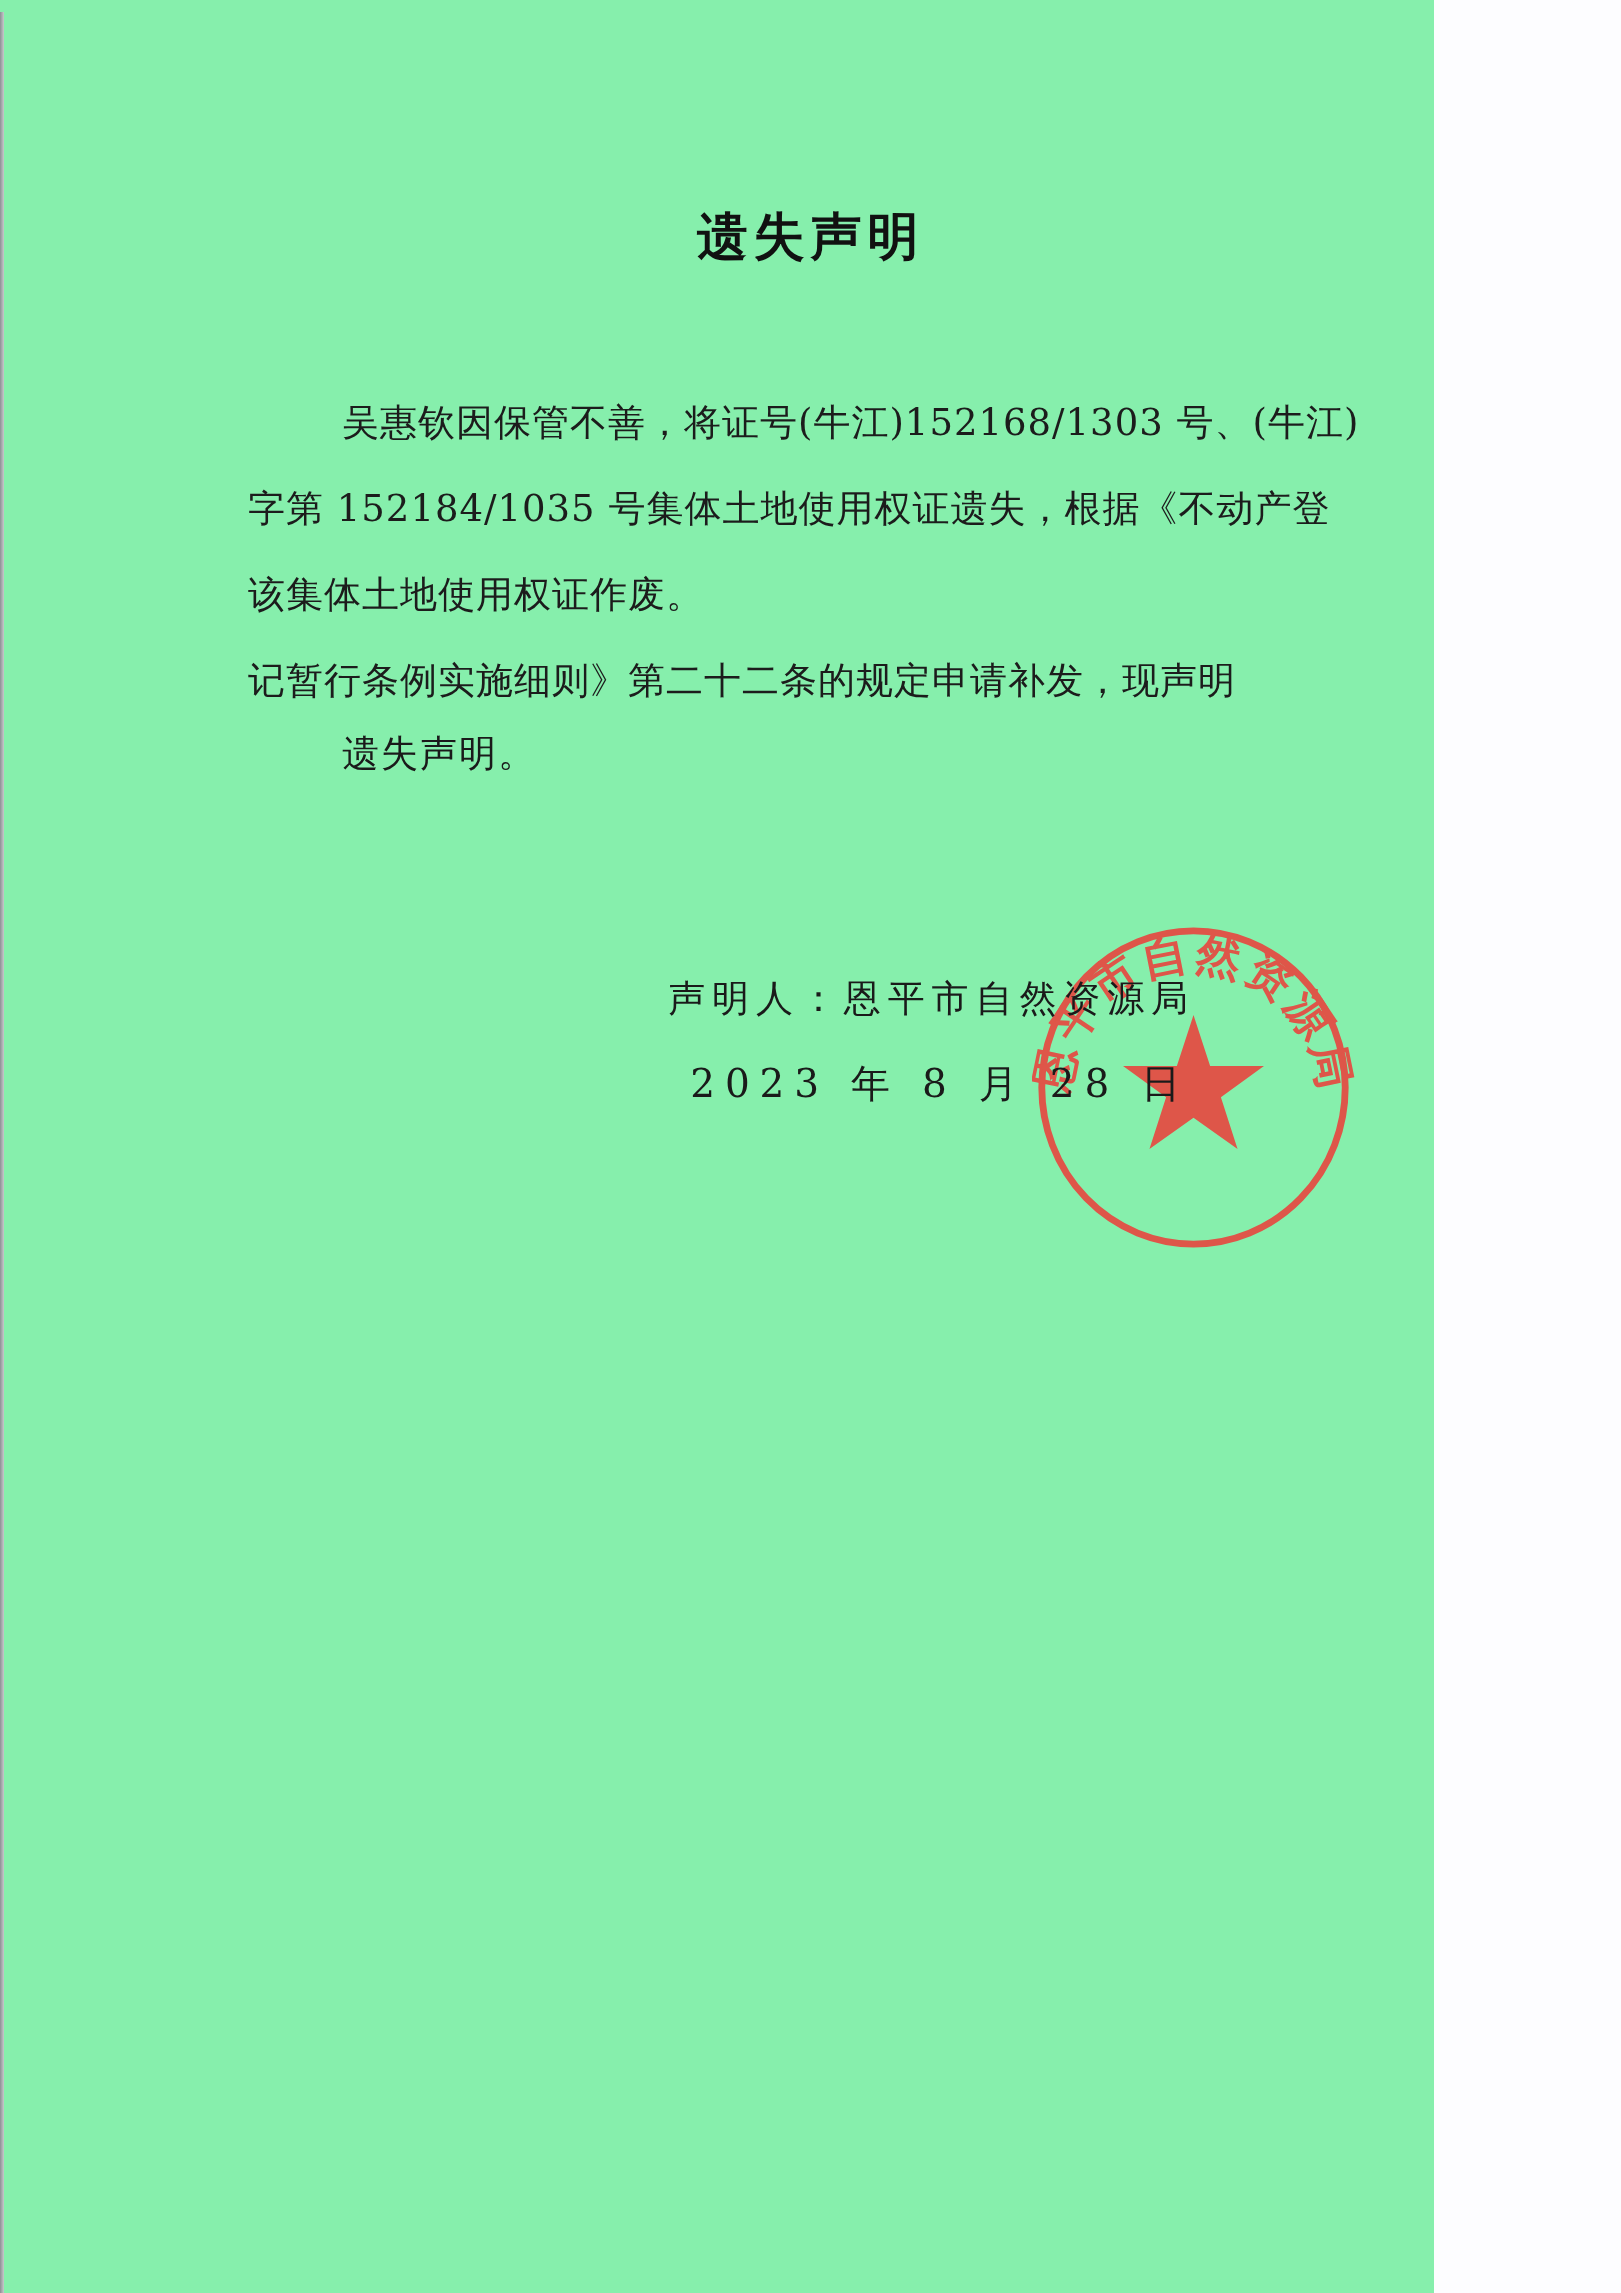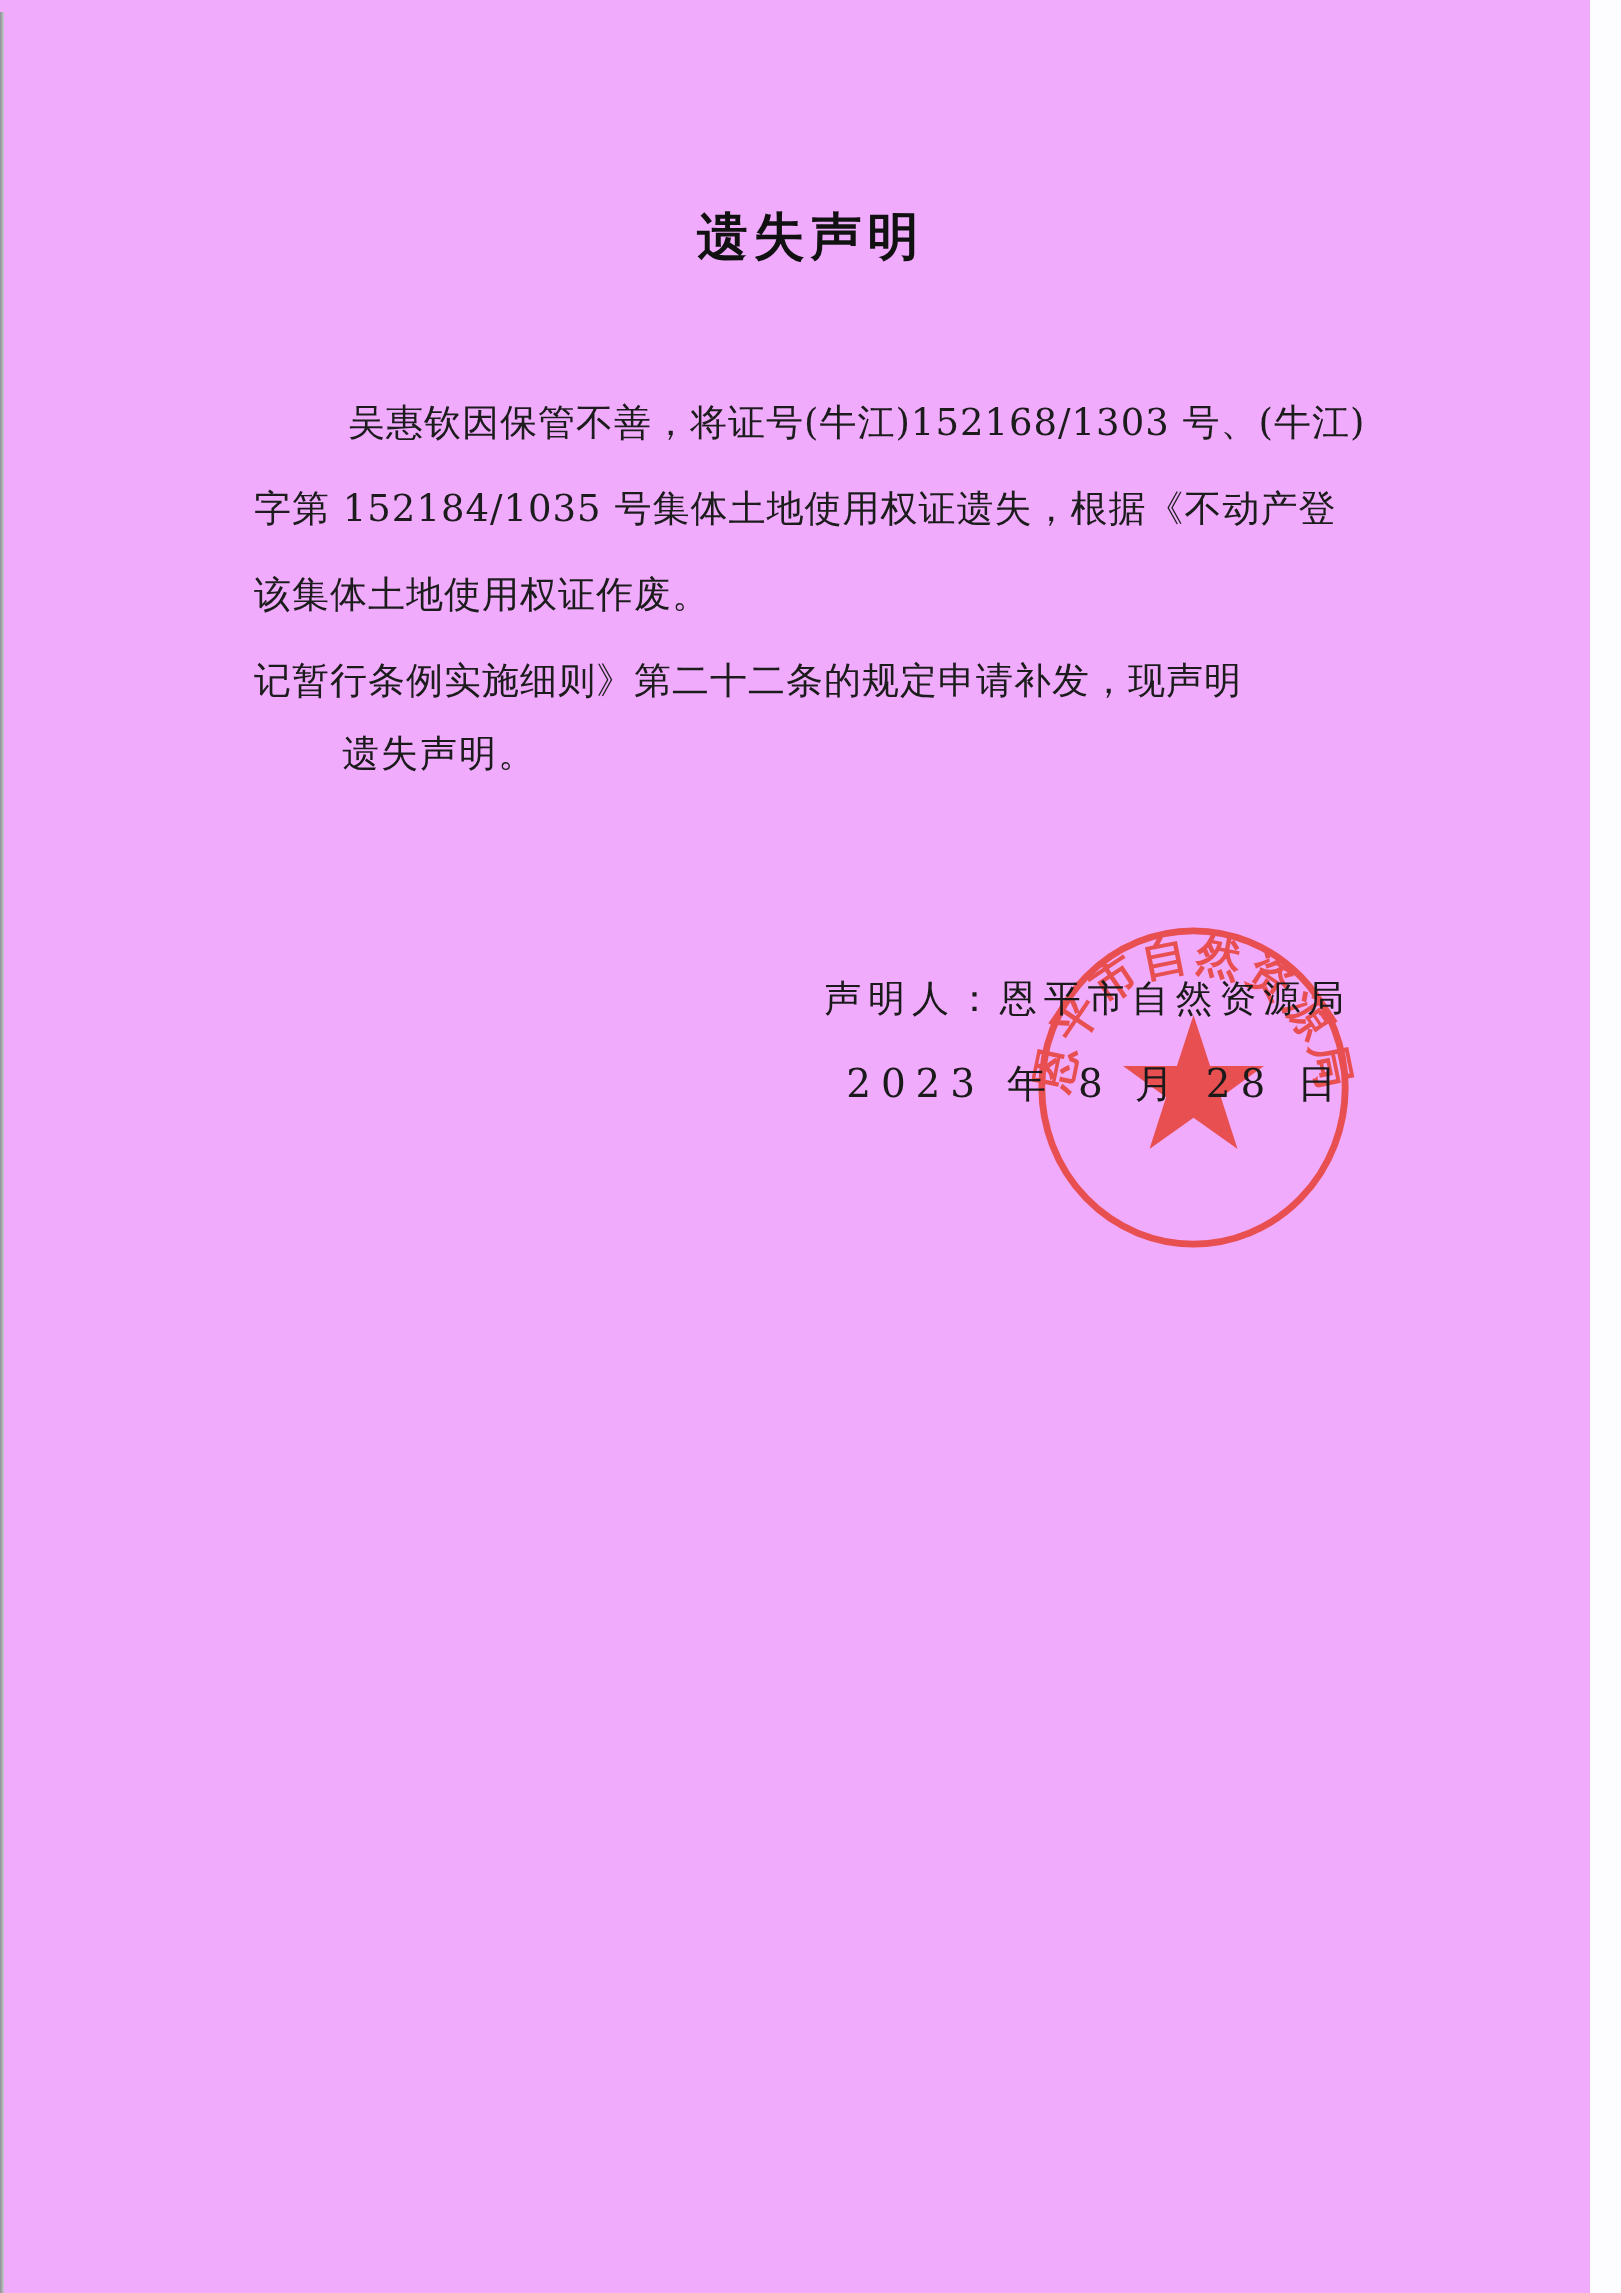--- a/index.html
+++ b/index.html
@@ -12,23 +12,23 @@
       height: 2294px;
       position: relative;
       overflow: hidden;
       font-family: "DejaVu Serif", "Liberation Serif", serif;
       color: #1a1a1a;
     }
     .page {
       position: absolute;
       left: 0;
       top: 0;
-      width: 1590px;
+      width: 1434px;
       height: 2294px;
-      background: #f0abfc;
+      background: #86efac;
     }
     .left-edge {
       position: absolute;
       left: 0;
       top: 11.8px;
       width: 3.9px;
       height: 2282px;
       background: linear-gradient(to right, #8c8f94, #c7c9cc);
     }
     .title {
@@ -44,21 +44,20 @@
       color: #111;
     }
     .body-text {
       position: absolute;
       left: 248px;
       top: 380px;
       width: 1137px;
       font-size: 37px;
       line-height: 86px;
       color: #1c1c1c;
-      margin-left: 6px;
     }
     .line {
       display: block;
       white-space: nowrap;
       letter-spacing: 1px;
     }
     .line.first {
       padding-left: 94px;
     }
     .closing {

